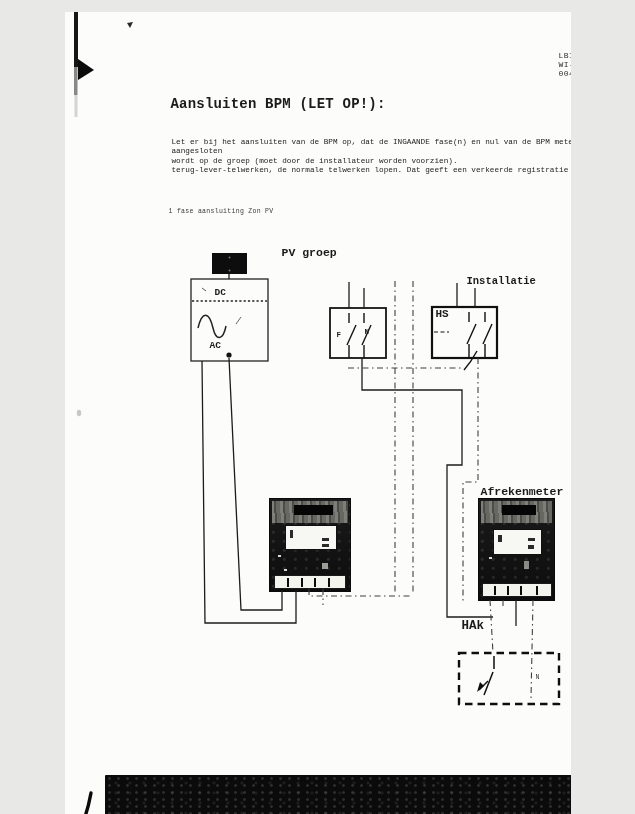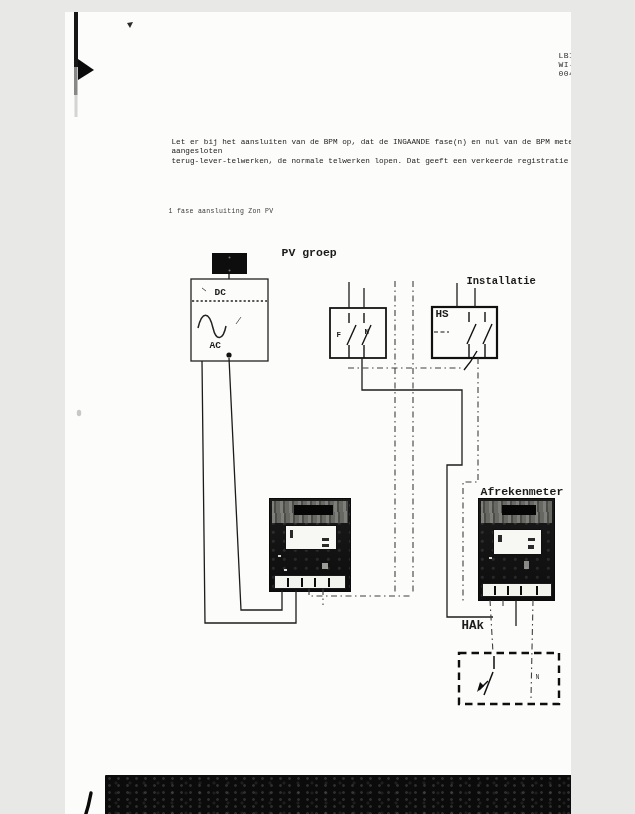--- a/index.html
+++ b/index.html
@@ -49,23 +49,25 @@
        radial-gradient(circle, rgba(255,255,255,.08) 1px, transparent 2px) 4px 3px/14px 10px,
        #0b0b0b;
      border-radius:1px;}
 </style>
 </head>
 <body>
 
 <div class="page">
 
   <div class="abs doc-code">LBIS-WI-E-004</div>
+  <div class="abs title">Aansluiten BPM (LET OP!):</div>
 
   <div class="abs para">
     <div>Let er bij het aansluiten van de BPM op, dat de INGAANDE fase(n) en nul van de BPM meter aangesloten</div>
+    <div>wordt op de groep (moet door de installateur worden voorzien).</div>
     <div>terug-lever-telwerken, de normale telwerken lopen. Dat geeft een verkeerde registratie</div>
   </div>
   <div class="abs caption">1 fase aansluiting Zon PV</div>
 
   <div class="abs lbl lbl-pvgroep">PV groep</div>
   <div class="abs lbl lbl-installatie">Installatie</div>
   <div class="abs lbl lbl-hs">HS</div>
   <div class="abs lbl lbl-dc">DC</div>
   <div class="abs lbl lbl-ac">AC</div>
   <div class="abs lbl lbl-f">F</div>

